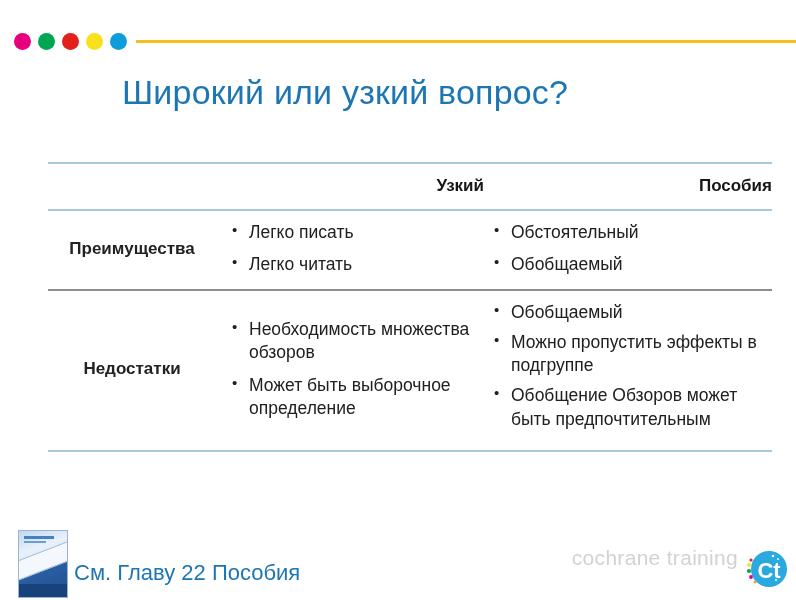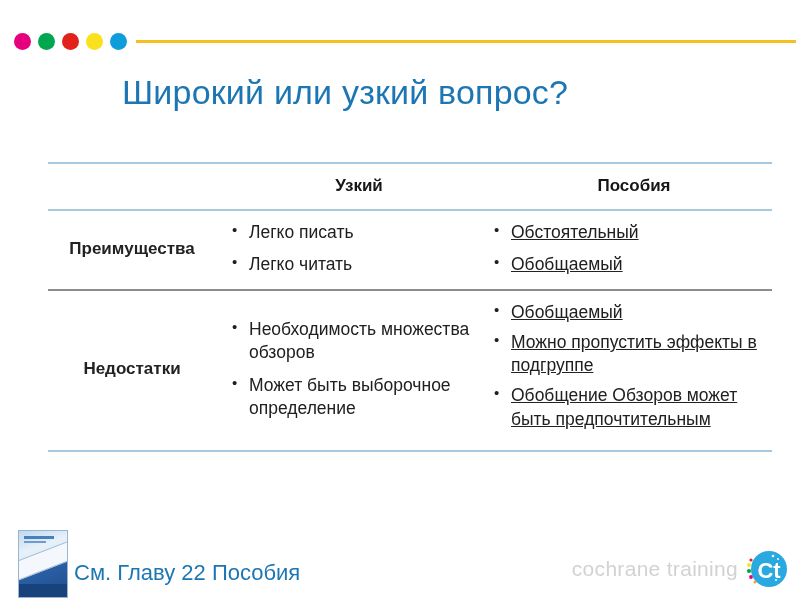--- a/index.html
+++ b/index.html
@@ -74,21 +74,21 @@
   }
   .cmp-table col.c-label { width: 176px; }
   .cmp-table col.c-narrow { width: 260px; }
   .cmp-table col.c-wide { width: 288px; }
 
   .cmp-table thead th {
     padding: 12px 0 13px 0;
     font-size: 17px;
     font-weight: bold;
     color: #161616;
-    text-align: center;
+    text-align: right;
     vertical-align: middle;
     border-top: 2px solid #a8c9dd;
     border-bottom: 2px solid #a8c9dd;
   }
   .cmp-table thead th.th-label { border-top-color: #a8c9dd; }
   .cmp-table thead th.th-narrow { padding-left: 10px; }
   .cmp-table thead th.th-wide  { padding-left: 12px; }
 
   .cmp-table tbody td {
     vertical-align: middle;
@@ -124,21 +124,21 @@
   ul.bullets li:last-child { margin-bottom: 0; }
   ul.bullets li::before {
     content: "\2022";
     position: absolute;
     left: 0;
     top: -1px;
     font-size: 15px;
     color: #202020;
   }
   td.cell-narrow ul.bullets { padding-left: 8px; }
-  td.cell-wide  ul.bullets { padding-left: 10px; text-decoration: underline; }
+  td.cell-wide  ul.bullets { padding-left: 10px; }
   td.cell-wide.tall ul.bullets li { margin-bottom: 7px; }
 
   
   .book-thumb {
     position: absolute;
     left: 18px;
     top: 530px;
     width: 48px;
     height: 66px;
     background: linear-gradient(160deg, #bfd8ef 0%, #e8f1f9 28%, #cfe0f0 55%, #2b5fa5 56%, #1e4d8c 100%);
@@ -188,21 +188,21 @@
     font-size: 22px;
     color: #1d76b4;
     white-space: nowrap;
   }
 
   .brand {
     position: absolute;
     right: 8px;
     bottom: 8px;
     display: flex;
-    align-items: center;
+    align-items: flex-start;
     gap: 4px;
   }
   .brand-text {
     font-size: 21px;
     color: #d2d2d2;
     letter-spacing: 0.3px;
     white-space: nowrap;
   }
   .brand-mark {
     position: relative;

